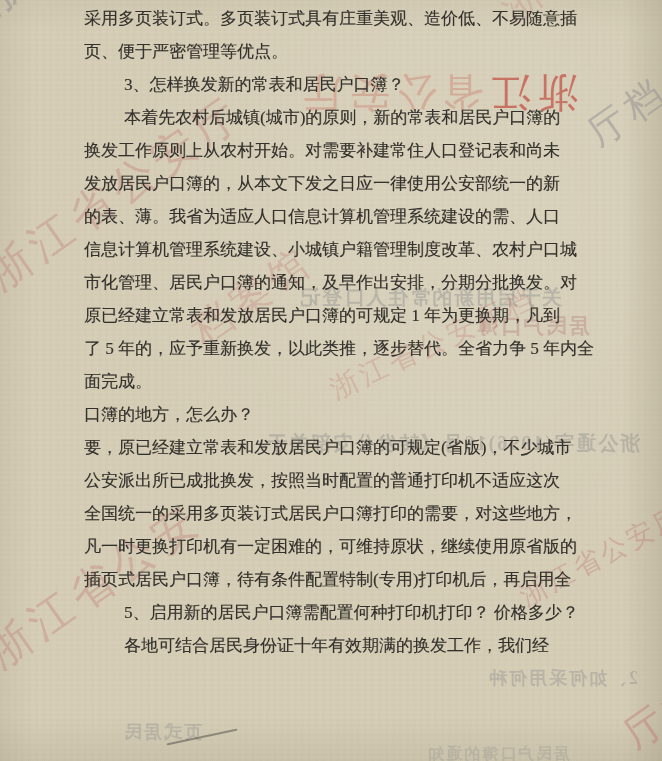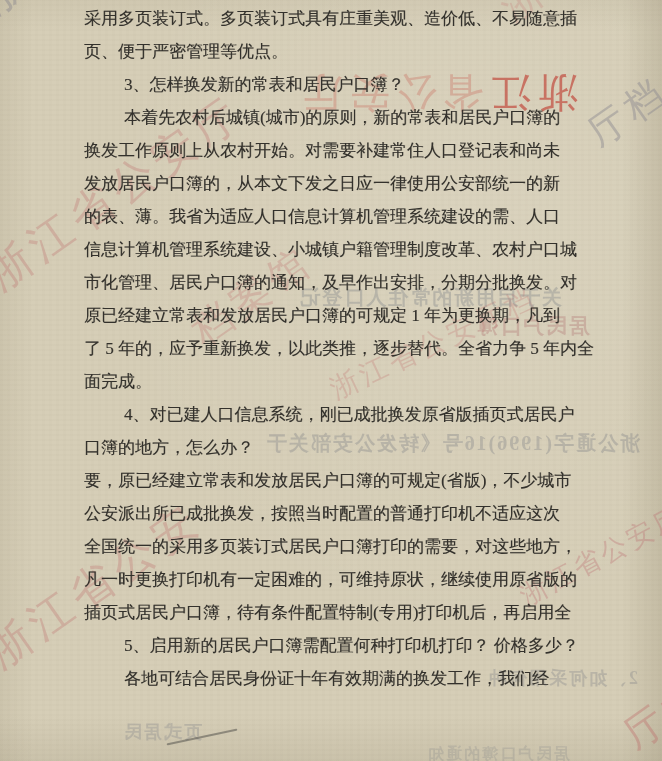--- a/index.html
+++ b/index.html
@@ -107,21 +107,20 @@
     <div class="line indent">3、怎样换发新的常表和居民户口簿？</div>
     <div class="line indent">本着先农村后城镇(城市)的原则，新的常表和居民户口簿的</div>
     <div class="line">换发工作原则上从农村开始。对需要补建常住人口登记表和尚未</div>
     <div class="line">发放居民户口簿的，从本文下发之日应一律使用公安部统一的新</div>
     <div class="line">的表、薄。我省为适应人口信息计算机管理系统建设的需、人口</div>
     <div class="line">信息计算机管理系统建设、小城镇户籍管理制度改革、农村户口城</div>
     <div class="line">市化管理、居民户口簿的通知，及早作出安排，分期分批换发。对</div>
     <div class="line">原已经建立常表和发放居民户口簿的可规定 1 年为更换期，凡到</div>
     <div class="line">了 5 年的，应予重新换发，以此类推，逐步替代。全省力争 5 年内全</div>
     <div class="line">面完成。</div>
-    <div class="line indent">4、对已建人口信息系统，刚已成批换发原省版插页式居民户</div>
     <div class="line">口簿的地方，怎么办？</div>
     <div class="line">要，原已经建立常表和发放居民户口簿的可规定(省版)，不少城市</div>
     <div class="line">公安派出所已成批换发，按照当时配置的普通打印机不适应这次</div>
     <div class="line">全国统一的采用多页装订式居民户口簿打印的需要，对这些地方，</div>
     <div class="line">凡一时更换打印机有一定困难的，可维持原状，继续使用原省版的</div>
     <div class="line">插页式居民户口簿，待有条件配置特制(专用)打印机后，再启用全</div>
     <div class="line indent">5、启用新的居民户口簿需配置何种打印机打印？ 价格多少？</div>
     <div class="line indent">各地可结合居民身份证十年有效期满的换发工作，我们经</div>
   </div>
 

